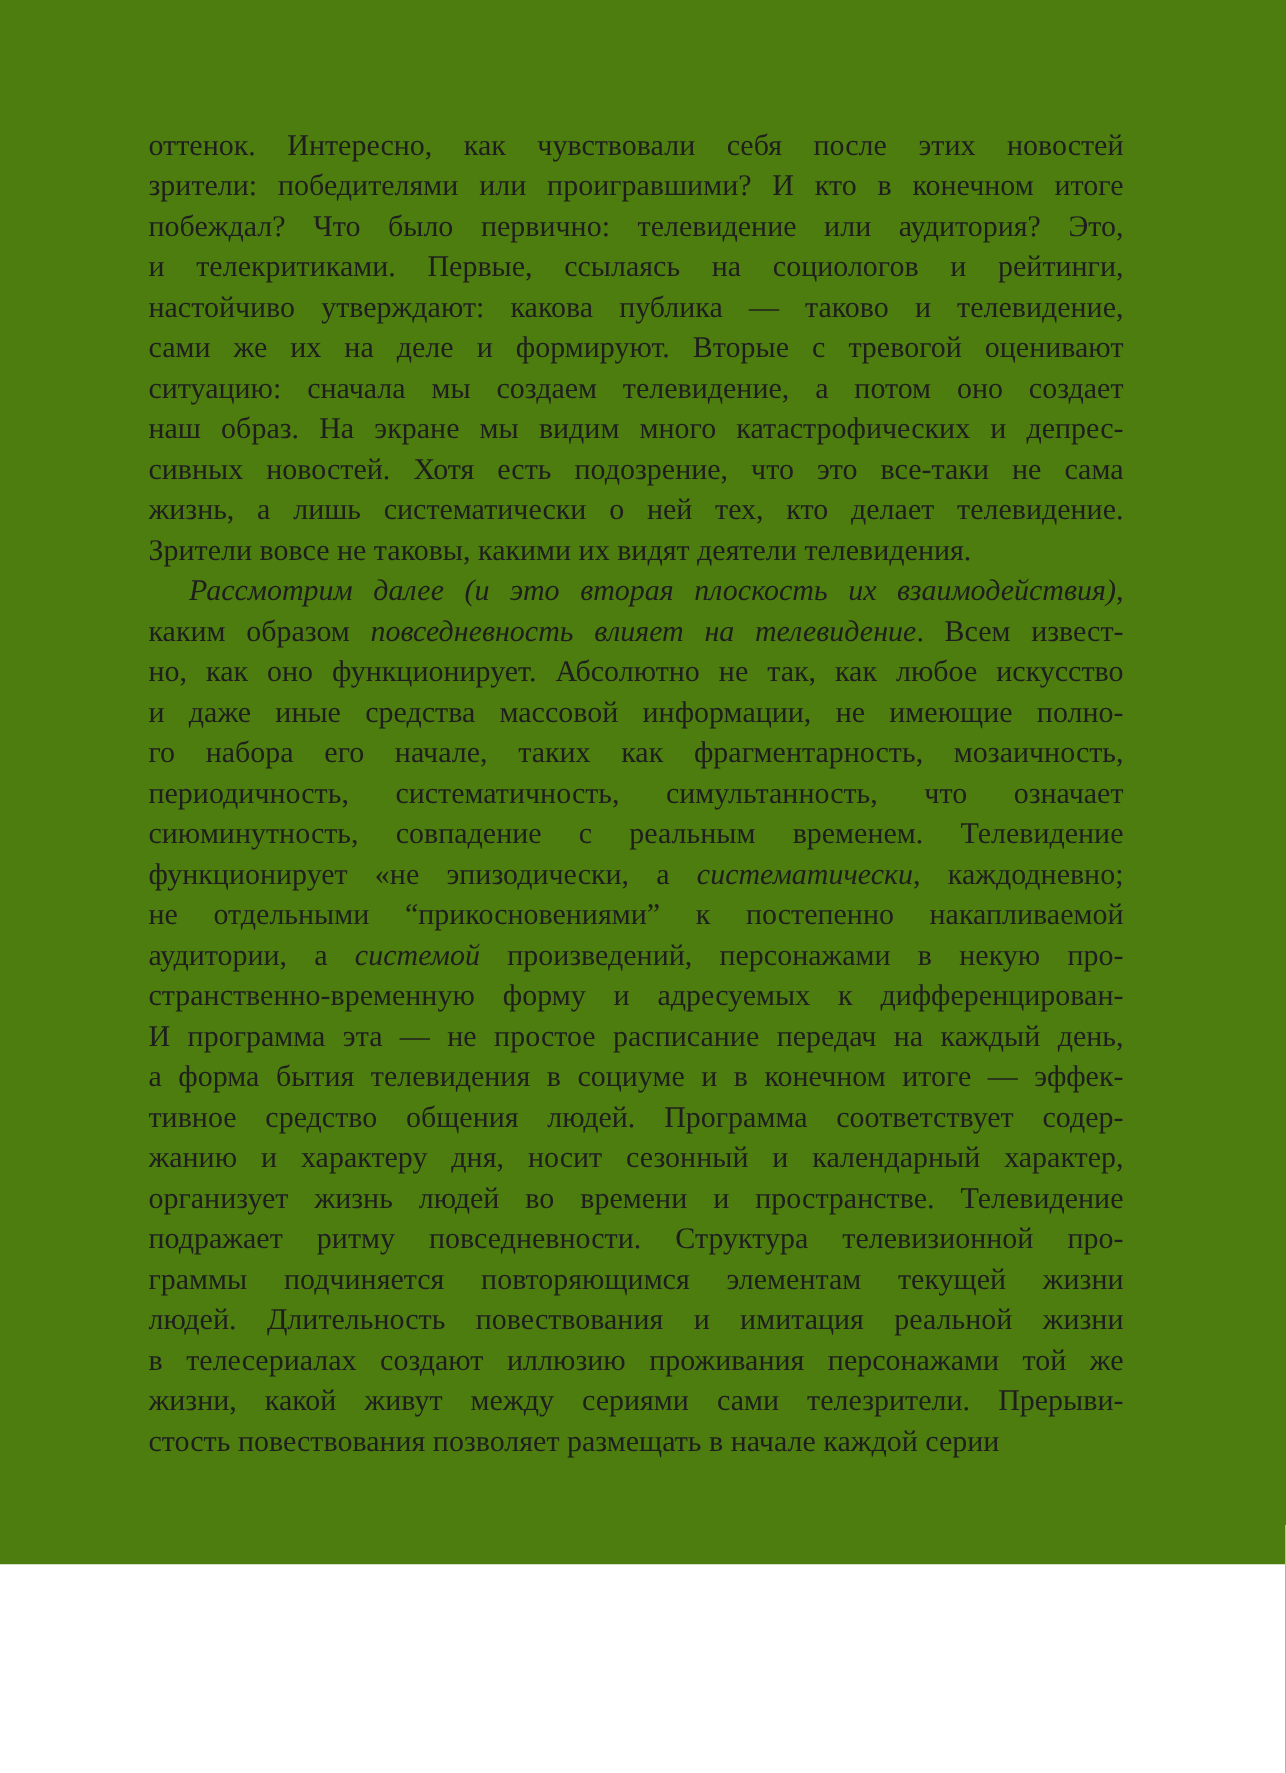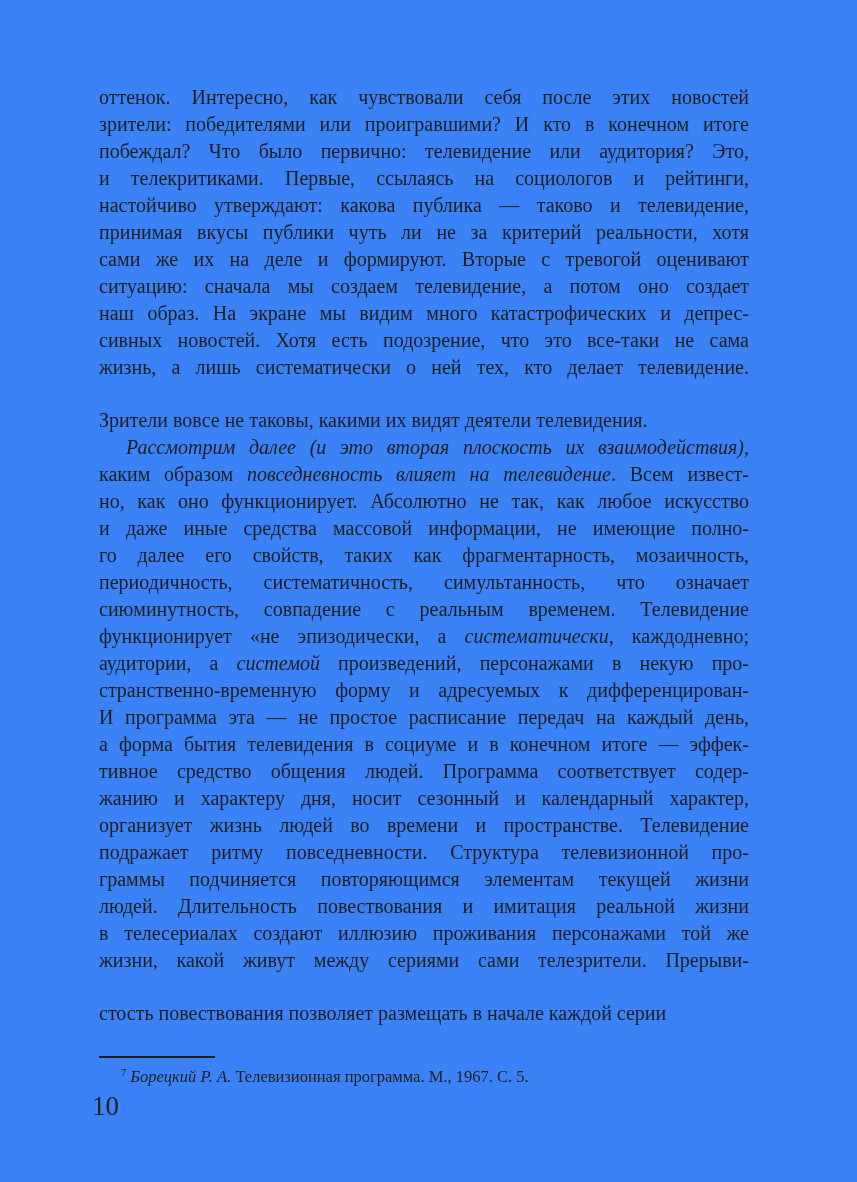--- a/index.html
+++ b/index.html
@@ -3,43 +3,43 @@
 <meta charset="utf-8">
 <style>
   html, body {
     margin: 0;
     padding: 0;
     background: #ffffff;
   }
   .page {
     position: relative;
     width: 857px;
-    height: 1182px;
-    background: #3b82f6;
+    height: 1043px;
+    background: #4d7c0f;
     font-family: "Liberation Serif", "DejaVu Serif", serif;
     color: #1e1e1e;
     overflow: hidden;
   }
   .text-block {
     position: absolute;
     left: 99px;
     top: 84px;
     width: 650px;
     font-size: 20px;
     line-height: 27px;
   }
   .line {
     height: 27px;
     overflow: hidden;
     text-align: justify;
     text-align-last: justify;
     white-space: normal;
   }
   .line.indent { padding-left: 27px; font-style: italic; }
-  .line.last { text-align-last: left; margin-top: 26px; }
+  .line.last { text-align-last: left; }
   .it { font-style: italic; margin-top: 48px; }
   .text-block sup, .footnote sup {
     font-size: 0.62em;
     line-height: 0;
     vertical-align: super;
   }
   .footnote-sep {
     position: absolute;
     left: 99px;
     top: 1056px;
@@ -67,35 +67,35 @@
 </head>
 <body>
 
 <div class="page">
   <div class="text-block">
       <div class="line"><span>оттенок. Интересно, как чувствовали себя после этих новостей</span></div>
       <div class="line"><span>зрители: победителями или проигравшими? И кто в конечном итоге</span></div>
       <div class="line"><span>побеждал? Что было первично: телевидение или аудитория? Это,</span></div>
       <div class="line"><span>и телекритиками. Первые, ссылаясь на социологов и рейтинги,</span></div>
       <div class="line"><span>настойчиво утверждают: какова публика — таково и телевидение,</span></div>
-      <div class="line"><span>принимая вкусы публики чуть ли не за критерий реальности, хотя</span></div>
       <div class="line"><span>сами же их на деле и формируют. Вторые с тревогой оценивают</span></div>
       <div class="line"><span>ситуацию: сначала мы создаем телевидение, а потом оно создает</span></div>
       <div class="line"><span>наш образ. На экране мы видим много катастрофических и депрес-</span></div>
       <div class="line"><span>сивных новостей. Хотя есть подозрение, что это все-таки не сама</span></div>
       <div class="line"><span>жизнь, а лишь систематически о ней тех, кто делает телевидение.</span></div>
       <div class="line last"><span>Зрители вовсе не таковы, какими их видят деятели телевидения.</span></div>
       <div class="line indent"><span>Рассмотрим далее (и это вторая плоскость их взаимодействия),</span></div>
       <div class="line"><span>каким образом </span><span class="it">повседневность влияет на телевидение</span><span>. Всем извест-</span></div>
       <div class="line"><span>но, как оно функционирует. Абсолютно не так, как любое искусство</span></div>
       <div class="line"><span>и даже иные средства массовой информации, не имеющие полно-</span></div>
-      <div class="line"><span>го далее его свойств, таких как фрагментарность, мозаичность,</span></div>
+      <div class="line"><span>го набора его начале, таких как фрагментарность, мозаичность,</span></div>
       <div class="line"><span>периодичность, систематичность, симультанность, что означает</span></div>
       <div class="line"><span>сиюминутность, совпадение с реальным временем. Телевидение</span></div>
       <div class="line"><span>функционирует «не эпизодически, а </span><span class="it">систематически</span><span>, каждодневно;</span></div>
+      <div class="line"><span>не отдельными “прикосновениями” к постепенно накапливаемой</span></div>
       <div class="line"><span>аудитории, а </span><span class="it">системой</span><span> произведений, персонажами в некую про-</span></div>
       <div class="line"><span>странственно-временную форму и адресуемых к дифференцирован-</span></div>
       <div class="line"><span>И программа эта — не простое расписание передач на каждый день,</span></div>
       <div class="line"><span>а форма бытия телевидения в социуме и в конечном итоге — эффек-</span></div>
       <div class="line"><span>тивное средство общения людей. Программа соответствует содер-</span></div>
       <div class="line"><span>жанию и характеру дня, носит сезонный и календарный характер,</span></div>
       <div class="line"><span>организует жизнь людей во времени и пространстве. Телевидение</span></div>
       <div class="line"><span>подражает ритму повседневности. Структура телевизионной про-</span></div>
       <div class="line"><span>граммы подчиняется повторяющимся элементам текущей жизни</span></div>
       <div class="line"><span>людей. Длительность повествования и имитация реальной жизни</span></div>

